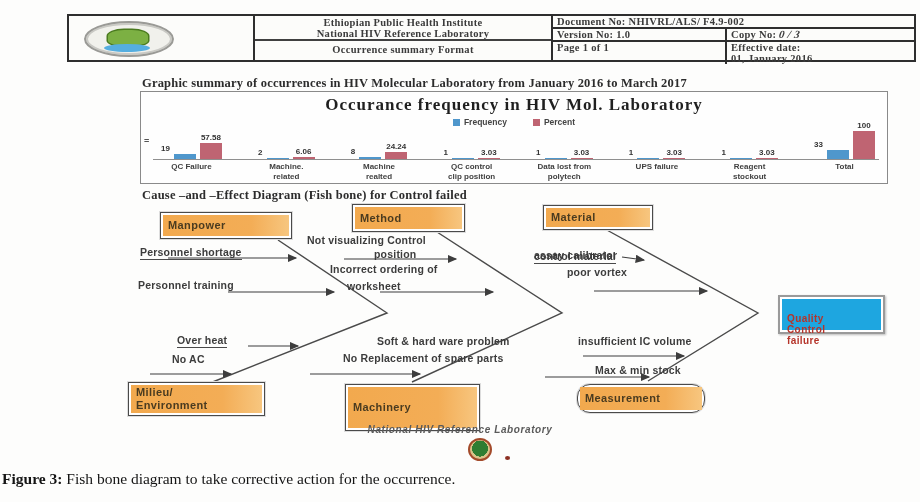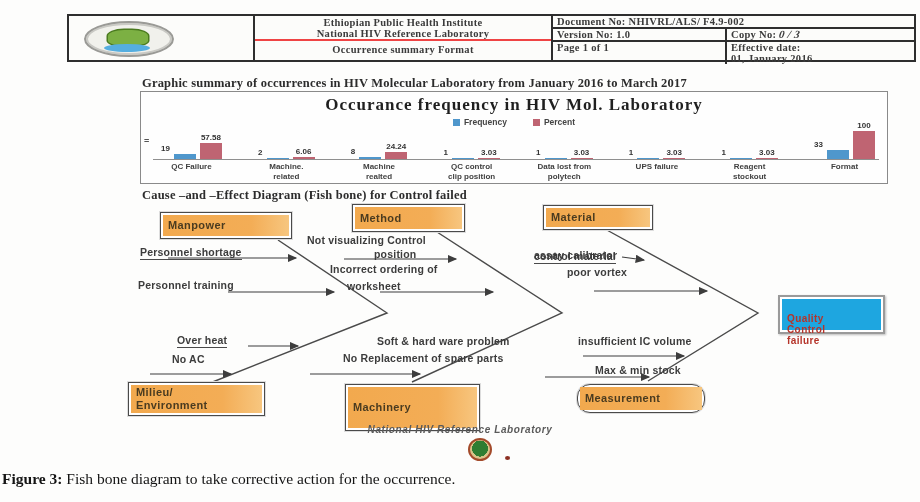--- a/index.html
+++ b/index.html
@@ -9,21 +9,21 @@
   
   .hdr { position:absolute; left:67px; top:14px; width:849px; height:48px;
          display:flex; border:2px solid #2e2e2e; background:#fcfcfa;
          font-family:"Liberation Serif", serif; color:#3b3b3b; font-weight:bold; font-size:10.5px; letter-spacing:.3px;}
   .hdr-logo { width:186px; border-right:2px solid #2e2e2e; position:relative; }
   .oval-logo { position:absolute; left:15px; top:5px; width:90px; height:36px; border-radius:50%;
                border:2px solid #9a9a96; background:#f1f1ec; box-shadow: inset 0 0 0 2px #c9c9c4; }
   .oval-logo .green { position:absolute; left:22px; top:7px; width:40px; height:15px; background:#7cb043; border-radius:40% 40% 30% 30%; box-shadow:0 0 0 1.5px #4a7a1f;}
   .oval-logo .blue { position:absolute; left:18px; top:21px; width:46px; height:8px; background:#55aee0; border-radius:50%;}
   .hdr-mid { width:298px; border-right:2px solid #2e2e2e; display:flex; flex-direction:column; }
-  .hdr-org { flex:0 0 24px; border-bottom:2px solid #ef4444; text-align:center; padding-top:1px; line-height:1.05;}
+  .hdr-org { flex:0 0 24px; border-bottom:2px solid #404040; text-align:center; padding-top:1px; line-height:1.05;}
   .hdr-form { flex:1; text-align:center; padding-top:3px; }
   .hdr-right { flex:1; display:flex; flex-direction:column; }
   .hdr-doc { flex:0 0 12px; border-bottom:2px solid #2e2e2e; padding:0 4px; line-height:11px;}
   .hdr-row { display:flex; }
   .hdr-row2 { flex:0 0 12px; border-bottom:2px solid #2e2e2e; }
   .hdr-row3 { flex:1; }
   .hdr-cell-l { width:174px; border-right:2px solid #2e2e2e; padding:0 4px; line-height:11px;}
   .hdr-cell-r { flex:1; padding:0 4px; line-height:11px; white-space:pre-line;}
   .handwrit { font-style:italic; font-family:"Liberation Serif", serif; transform:skewX(-8deg); display:inline-block; font-size:11px;}
 
@@ -211,21 +211,21 @@
         </div>
         <div class="bar-group">
           <div class="bars">
             <span class="vlabel" style="margin-bottom: 10px;">33</span>
             <div class="bar" style="height: 9px; background: rgb(79, 151, 204);"></div>
             <div class="pcol">
               <span class="vlabel">100</span>
               <div class="bar" style="height: 28px; background: rgb(191, 100, 114);"></div>
             </div>
           </div>
-          <div class="cat-label">Format</div>
+          <div class="cat-label">Total</div>
         </div>
       </div>
   </div>
   <span class="y-mark">=</span>
 
   <div class="fishbone-heading">Cause –and –Effect Diagram (Fish bone) for Control failed</div>
 
   <svg class="fb-svg" viewBox="0 0 920 502">
     <defs>
       <marker id="ah" markerWidth="9" markerHeight="7" refX="7" refY="3.5" orient="auto">

